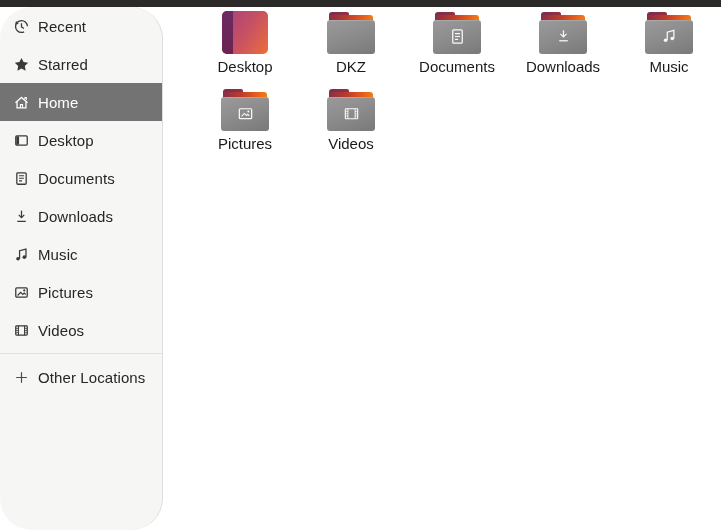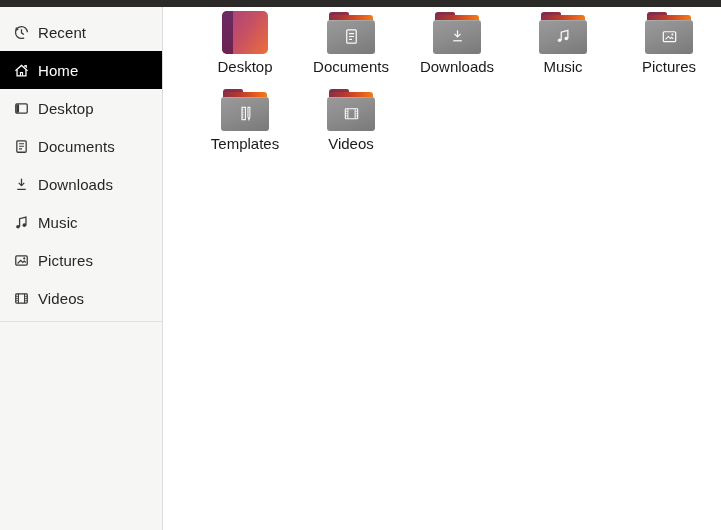--- a/index.html
+++ b/index.html
@@ -8,34 +8,35 @@
     font-family:"Liberation Sans","DejaVu Sans",sans-serif;
     background:#ffffff;
   }
   
   .top-edge{position:absolute;left:0;top:0;width:721px;height:7px;background:#2c2929;z-index:5;}
 
   
   .sidebar{
     position:absolute;left:0;top:7px;bottom:0;width:163px;
     background:#f6f6f5;border-right:1px solid #dcdcdb;box-sizing:border-box;
-    padding-top:6px;
+    padding-top:0;
+    border-radius:32px;
   }
   .side-item{
     display:flex;align-items:center;height:38px;
     padding-left:13px;cursor:pointer;
   }
   .side-item .sicon{
     width:17px;height:17px;display:flex;align-items:center;justify-content:center;
     flex:0 0 17px;margin-right:8px;
   }
   .side-item .slabel{
     font-size:15px;color:#262626;letter-spacing:.1px;
   }
-  .side-item.selected{background:#000000;}
+  .side-item.selected{background:#737373;}
   .side-item.selected .slabel{color:#ffffff;}
   .side-sep{height:1px;background:#e2e2e1;margin:4px 0;}
   .sicon svg{display:block;}
 
   
   .main{
     position:absolute;left:190px;top:7px;right:0;bottom:0;background:#ffffff;
   }
   .grid{
     display:grid;grid-template-columns:repeat(5,106px);grid-auto-rows:77px;
@@ -91,20 +92,28 @@
             <g fill="none" stroke="#3a3a3a" stroke-width="1.2">
               <circle cx="8" cy="8" r="5.6" stroke-dasharray="28 7" stroke-dashoffset="-6"></circle>
               <path d="M8 5v3.3l2.2 1.5"></path>
               <path d="M3.2 3.2l-.4 2.3 2.3-.4" stroke-width="1"></path>
             </g>
           </svg>
       </span>
       <span class="slabel">Recent</span>
     </div>
 
+    <div class="side-item">
+      <span class="sicon">
+        <svg width="17" height="17" viewBox="0 0 16 16">
+            <path d="M8 1.8l1.95 3.95 4.35.63-3.15 3.07.74 4.33L8 11.73l-3.89 2.05.74-4.33L1.7 6.38l4.35-.63z" fill="#3a3a3a"></path>
+          </svg>
+      </span>
+      <span class="slabel">Starred</span>
+    </div>
 
     <div class="side-item selected">
       <span class="sicon">
         <svg width="17" height="17" viewBox="0 0 16 16">
             <g fill="none" stroke="#ffffff" stroke-width="1.2">
               <path d="M2.3 8.2L8 3.2l5.7 5"></path>
               <path d="M3.8 7.4V13h8.4V7.4"></path>
               <path d="M11.2 4.6V3.4h1.3v2.2" stroke-width="1"></path>
               <path d="M7 13v-3h2v3" stroke-width="1"></path>
             </g>
@@ -179,34 +188,52 @@
               <path d="M2.6 6H5M2.6 8H5M2.6 10H5M11 6h2.4M11 8h2.4M11 10h2.4" stroke-width="0.7"></path>
             </g>
           </svg>
       </span>
       <span class="slabel">Videos</span>
     </div>
 
 
     <div class="side-sep"></div>
 
+    <div class="side-item">
+      <span class="sicon">
+        <svg width="17" height="17" viewBox="0 0 16 16">
+            <path d="M8 3v10M3 8h10" stroke="#4a4a4a" stroke-width="1.1" fill="none"></path>
+          </svg>
+      </span>
+      <span class="slabel">Other Locations</span>
+    </div>
   </div>
 
   <div class="main">
     <div class="grid">
 
       <div class="cell">
         <div class="icon-box">
           <div class="desk">
               <div class="desk-band"></div>
             </div>
         </div>
         <div class="flabel">Desktop</div>
       </div>
 
+      <div class="cell">
+        <div class="icon-box">
+          <div class="folder">
+              <div class="f-tab"></div>
+              <div class="f-strip"></div>
+              <div class="f-front"></div>
+            </div>
+        </div>
+        <div class="flabel">DKZ</div>
+      </div>
 
       <div class="cell">
         <div class="icon-box">
           <div class="folder">
               <div class="f-tab"></div>
               <div class="f-strip"></div>
               <div class="f-front">
             <svg width="19" height="19" viewBox="0 0 20 20">
                   <g fill="none" stroke="#ffffff" stroke-width="1.3">
                     <rect x="5" y="3" width="10" height="14" rx="1"></rect>
@@ -266,38 +293,20 @@
                   <path d="M5.8 13l3-3 2.2 2.2 1.3-1.3 1.7 1.7" fill="none" stroke="#ffffff" stroke-width="1.1"></path>
                   <circle cx="13" cy="7.9" r="1.1" fill="#ffffff"></circle>
                 </svg>
           </div>
             </div>
         </div>
         <div class="flabel">Pictures</div>
       </div>
 
 
-      <div class="cell">
-        <div class="icon-box">
-          <div class="folder">
-              <div class="f-tab"></div>
-              <div class="f-strip"></div>
-              <div class="f-front">
-            <svg width="19" height="19" viewBox="0 0 20 20">
-                  <g fill="none" stroke="#ffffff">
-                    <rect x="6.3" y="3.5" width="3.6" height="13" stroke-width="1.2"></rect>
-                    <path d="M6.3 6.2h1.6M6.3 8.7h1.6M6.3 11.2h1.6M6.3 13.7h1.6" stroke-width="0.9"></path>
-                    <path d="M12.6 3.5h2v10l-1 3-1-3z" stroke-width="1.1"></path>
-                  </g>
-                </svg>
-          </div>
-            </div>
-        </div>
-        <div class="flabel">Templates</div>
-      </div>
 
       <div class="cell">
         <div class="icon-box">
           <div class="folder">
               <div class="f-tab"></div>
               <div class="f-strip"></div>
               <div class="f-front">
             <svg width="19" height="19" viewBox="0 0 20 20">
                   <g fill="none" stroke="#ffffff">
                     <rect x="3.5" y="5" width="13" height="10.5" rx="0.6" stroke-width="1.2"></rect>

